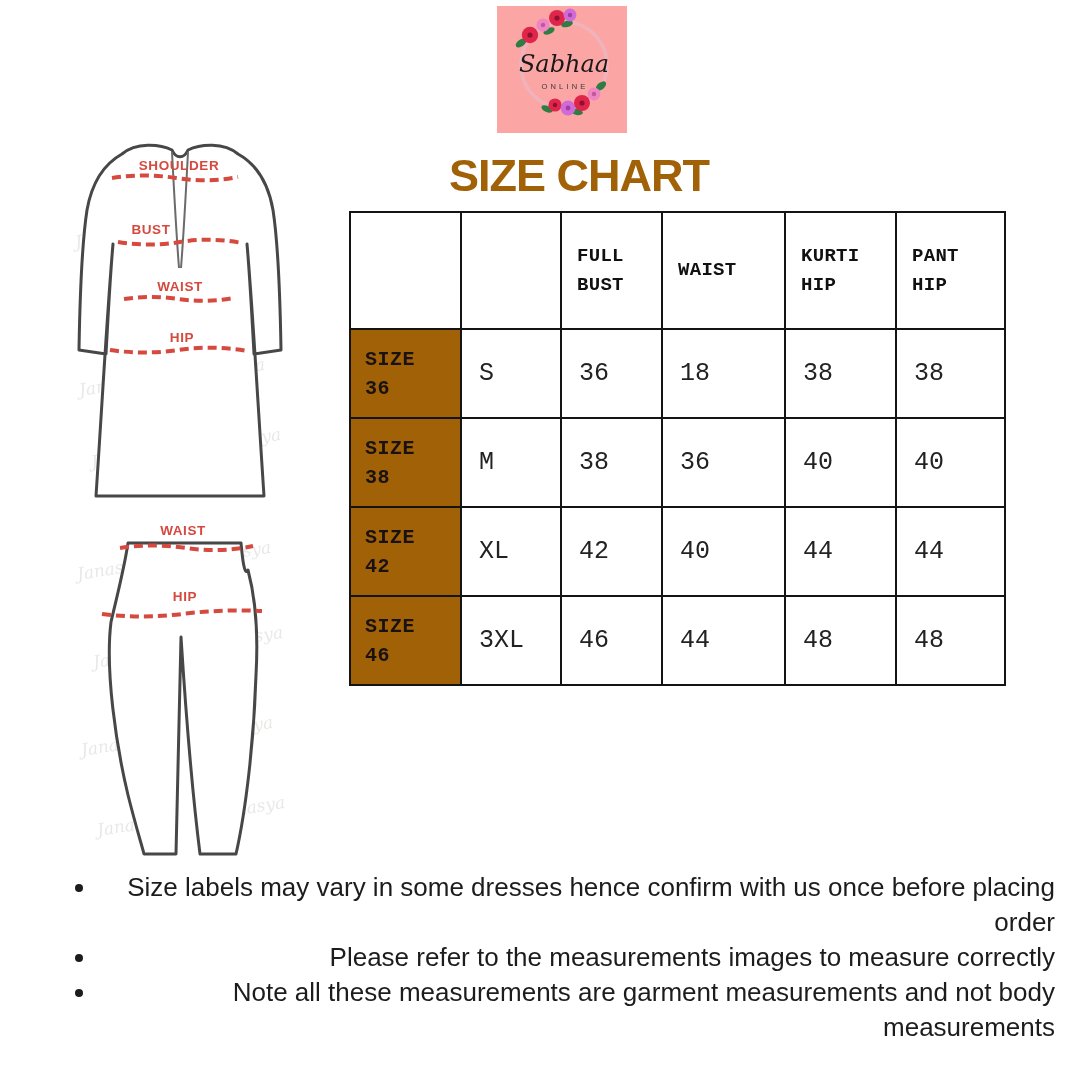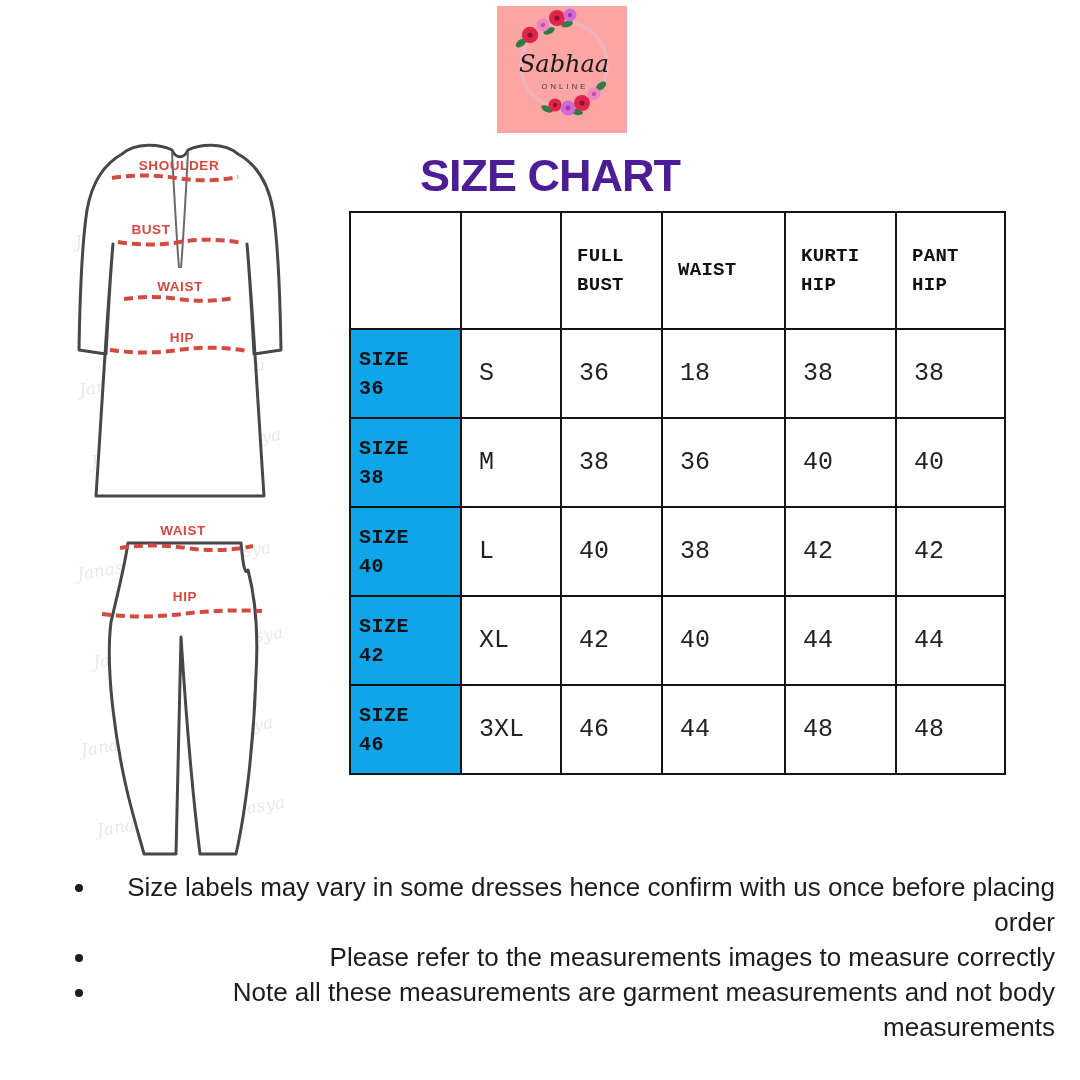--- a/index.html
+++ b/index.html
@@ -5,42 +5,42 @@
   html,body{margin:0;padding:0;}
   body{
     width:1080px;height:1080px;position:relative;background:#ffffff;
     font-family:"Liberation Sans", sans-serif;overflow:hidden;color:#111;
   }
   
   .logo-box{position:absolute;left:497px;top:6px;width:130px;height:127px;background:#fca5a5;}
   .logo-box svg{display:block;}
   
   .page-title{
-    position:absolute;left:310px;top:150px;width:480px;text-align:center;
-    font-size:45px;font-weight:bold;letter-spacing:-1px;color:#4c1d95;white-space:nowrap;
+    position:absolute;left:339px;top:150px;width:480px;text-align:center;
+    font-size:45px;font-weight:bold;letter-spacing:-1px;color:#a16207;white-space:nowrap;
   }
   
   .size-table{
     position:absolute;left:349px;top:211px;border-collapse:collapse;table-layout:fixed;font-family:Liberation Mono, monospace;
   }
   .size-table col.c1{width:111px}
   .size-table col.c2{width:100px}
   .size-table col.c3{width:101px}
   .size-table col.c4{width:123px}
   .size-table col.c5{width:111px}
   .size-table col.c6{width:109px}
   .size-table th,.size-table td{
     border:2.5px solid #141414;vertical-align:middle;text-align:left;background:#fff;
   }
   .size-table thead tr{height:117px}
   .size-table tbody tr{height:89px}
   .size-table th{font-size:19px;font-weight:bold;padding-left:15px;line-height:1.5;letter-spacing:.3px;}
   .size-table th .w-narrow{width:74px;}
   .size-table td.size-cell{
-    background:#0ea5e9;font-weight:bold;font-size:20px;padding-left:8px;line-height:1.45;
+    background:#a16207;font-weight:bold;font-size:20px;padding-left:14px;line-height:1.45;
     color:#1a1212;letter-spacing:.5px;
   }
   .size-table td.size-cell .size-inner{width:66px;}
   .size-table td.fit-cell,.size-table td.val-cell{
     font-size:25px;padding-left:17px;color:#222;font-weight:normal;
   }
   
   .garments{position:absolute;left:58px;top:128px;}
   .garments text.meas-label{
     font-family:"Liberation Sans", sans-serif;font-weight:bold;fill:#d6493f;
@@ -204,30 +204,20 @@
           <div class="size-inner">SIZE 38</div>
         </td>
       <td class="fit-cell">M</td>
       <td class="val-cell">38</td>
       <td class="val-cell">36</td>
       <td class="val-cell">40</td>
       <td class="val-cell">40</td>
     </tr>
     <tr>
       <td class="size-cell">
-          <div class="size-inner">SIZE 40</div>
-        </td>
-      <td class="fit-cell">L</td>
-      <td class="val-cell">40</td>
-      <td class="val-cell">38</td>
-      <td class="val-cell">42</td>
-      <td class="val-cell">42</td>
-    </tr>
-    <tr>
-      <td class="size-cell">
           <div class="size-inner">SIZE 42</div>
         </td>
       <td class="fit-cell">XL</td>
       <td class="val-cell">42</td>
       <td class="val-cell">40</td>
       <td class="val-cell">44</td>
       <td class="val-cell">44</td>
     </tr>
     <tr>
       <td class="size-cell">

